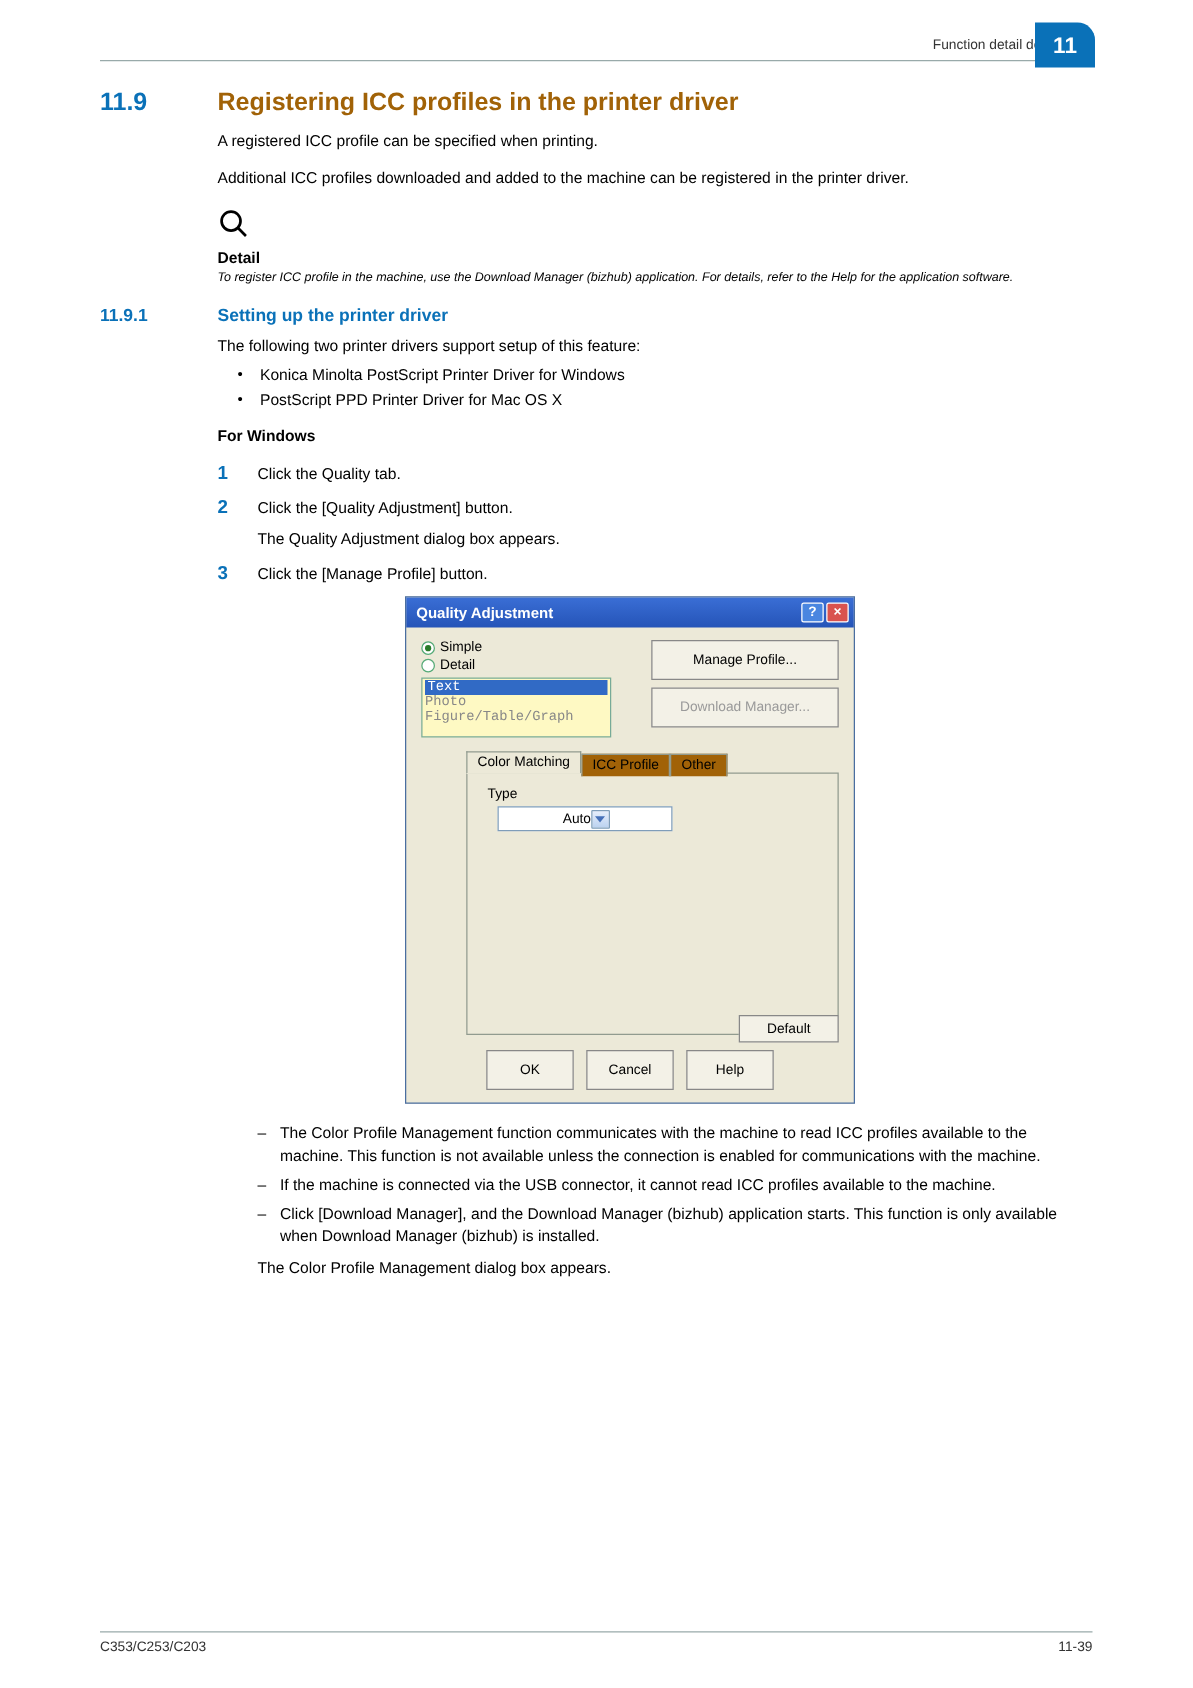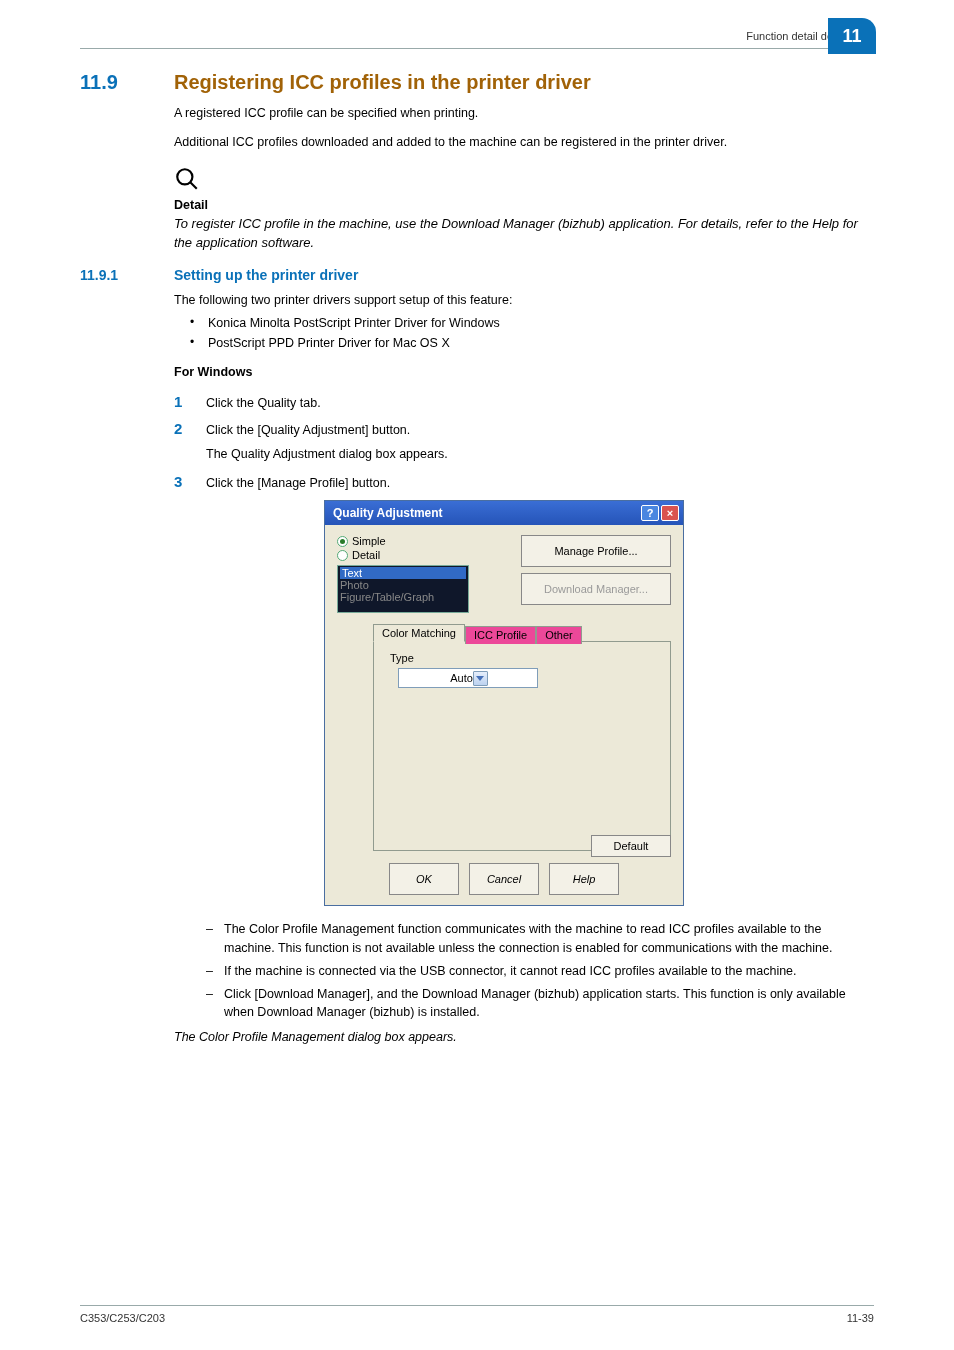--- a/index.html
+++ b/index.html
@@ -11,69 +11,69 @@
   .hr-top { border: none; border-top: 1px solid #9aa; margin: 6px 0 22px 0; }
   .h1-row { display: flex; align-items: flex-start; gap: 24px; margin-bottom: 10px; }
   .h1-num { color: #0a71b8; font-size: 20px; font-weight: bold; width: 70px; }
   .h1-title { color: #a16207; font-size: 20px; font-weight: bold; }
   .body-col { margin-left: 94px; }
   .para { font-size: 12.5px; line-height: 1.5; margin-bottom: 10px; }
   .detail-block { margin-top: 14px; margin-bottom: 14px; }
   .magnifier { margin-left: 0; }
   .magnifier svg { width: 26px; height: 26px; }
   .detail-label { font-weight: bold; font-size: 12.5px; margin-top: 2px; }
-  .detail-text { font-style: italic; font-size: 13px; line-height: 1.5; margin-top: 2px; }
+  .detail-text { font-style: italic; font-size: 10px; line-height: 1.5; margin-top: 2px; }
   .h2-row { display: flex; align-items: baseline; gap: 24px; margin: 6px 0 8px 0; }
   .h2-num { color: #0a71b8; font-size: 14px; font-weight: bold; width: 70px; }
   .h2-title { color: #0a71b8; font-size: 14px; font-weight: bold; }
   ul.bullets { list-style: none; margin: 4px 0 12px 0; }
   ul.bullets li { font-size: 12.5px; line-height: 1.6; padding-left: 34px; position: relative; }
   ul.bullets li::before { content: "•"; position: absolute; left: 16px; top: 0; font-size: 12px; }
   .sub-head { font-weight: bold; font-size: 12.5px; margin: 10px 0 14px 0; }
   .step { display: flex; align-items: baseline; gap: 18px; margin-bottom: 10px; }
   .step-num { color: #0a71b8; font-size: 15px; font-weight: bold; width: 14px; }
   .step-row { font-size: 12.5px; }
   .step-extra { font-size: 12.5px; margin-left: 32px; margin-top: 4px; }
   .dashlist { list-style: none; margin: 14px 0 8px 32px; }
   .dashlist li { font-size: 12.5px; line-height: 1.5; position: relative; padding-left: 18px; margin-bottom: 4px; }
   .dashlist li::before { content: "–"; position: absolute; left: 0; top: 0; }
-  .after-dash { font-size: 12.5px; margin-top: 4px; font-style: italic; }
+  .after-dash { font-size: 12.5px; margin-left: 32px; margin-top: 4px; }
 
   
   .dialog-wrap { margin: 10px 0 4px 150px; }
   .dialog { width: 360px; border: 1px solid #4a6ea0; font-family: Tahoma, Arial, sans-serif; font-size: 11px; color: #000; background: #ece9d8; }
   .titlebar { height: 24px; background: linear-gradient(#3a6ed5, #2554b8); display: flex; align-items: center; justify-content: space-between; padding: 0 4px 0 8px; }
   .titlebar-title { color: #fff; font-weight: bold; font-size: 12px; }
   .win-btns { display: flex; gap: 2px; }
   .win-btn { width: 18px; height: 16px; border: 1px solid #fff; border-radius: 2px; display: flex; align-items: center; justify-content: center; font-size: 11px; font-weight: bold; color: #fff; }
   .win-help { background: #4a86e0; }
   .win-close { background: #d9534f; }
   .dlg-body { padding: 10px 12px 12px 12px; position: relative; min-height: 380px; }
   .top-row { display: flex; justify-content: space-between; align-items: flex-start; }
   .radios { font-size: 11px; color: #000; }
   .radio-line { display: flex; align-items: center; gap: 4px; margin-bottom: 2px; }
   .radio-dot { width: 11px; height: 11px; border: 1px solid #5a7; border-radius: 50%; display: inline-flex; align-items: center; justify-content: center; background: #fff; }
   .radio-dot.sel::after { content: ""; width: 5px; height: 5px; background: #2a7b2a; border-radius: 50%; display: block; }
   .right-btns { display: flex; flex-direction: column; gap: 6px; }
   .dlg-btn { min-width: 150px; height: 32px; border: 1px solid #888; background: #f3f1e7; font-size: 11px; display: flex; align-items: center; justify-content: center; }
   .dlg-btn.disabled { color: #9a9a9a; }
-  .listpane { margin-top: 4px; width: 132px; height: 48px; border: 1px solid #7a9; background: #0f172a; font-size: 11px; color: #888; padding: 1px 2px; }
+  .listpane { margin-top: 4px; width: 152px; height: 48px; border: 1px solid #7a9; background: #fef9c3; font-size: 11px; color: #888; padding: 1px 2px; font-family: Liberation Mono, monospace; }
   .listpane .selrow { background: #316ac5; color: #fff; padding: 0 2px; }
   .tabs-wrap { margin-top: 10px; padding-left: 36px; }
   .tabs { display: flex; position: relative; top: 1px; }
   .tab { padding: 2px 8px; font-size: 11px; border: 1px solid #919b8f; border-bottom: none; background: #ece9d8; margin-right: 0; position: relative; }
   .tab.active { background: #ece9d8; z-index: 2; border-bottom: 1px solid #ece9d8; }
-  .tab:not(.active) { background: #ec4899; top: 2px; }
+  .tab:not(.active) { background: #a16207; top: 2px; }
   .tabpanel { border: 1px solid #919b8f; height: 210px; padding: 10px 12px; background: #ece9d8; }
   .type-label { font-size: 11px; margin-bottom: 4px; margin-left: 4px; }
   .combo { width: 140px; height: 20px; border: 1px solid #7f9db9; background: #fff; display: flex; align-items: center; justify-content: center; padding: 0 2px 0 4px; font-size: 11px; margin-left: 12px; }
   .combo-arrow { width: 15px; height: 15px; border: 1px solid #7f9db9; background: linear-gradient(#e6eefb,#bcd2f0); display: flex; align-items: center; justify-content: center; font-size: 8px; color: #4a6; border-radius: 1px; }
   .combo-arrow::after { content: ""; border-left: 4px solid transparent; border-right: 4px solid transparent; border-top: 5px solid #4670b8; }
   .dlg-default { position: absolute; right: 12px; bottom: 48px; min-width: 80px; height: 22px; border: 1px solid #888; background: #f3f1e7; font-size: 11px; display: flex; align-items: center; justify-content: center; }
-  .dlg-footer { position: absolute; bottom: 10px; left: 0; right: 0; display: flex; justify-content: center; gap: 10px; font-style: italic; }
+  .dlg-footer { position: absolute; bottom: 10px; left: 0; right: 0; display: flex; justify-content: center; gap: 10px; }
   .dlg-footer .dlg-btn { min-width: 70px; }
 
   .page-footer { position: absolute; left: 80px; right: 80px; bottom: 26px; border-top: 1px solid #9aa; padding-top: 6px; display: flex; justify-content: space-between; font-size: 11px; color: #333; }
 </style>
 </head>
 <body>
 <div class="page">
 
   <div class="running-head">
     <span>Function detail description</span>

